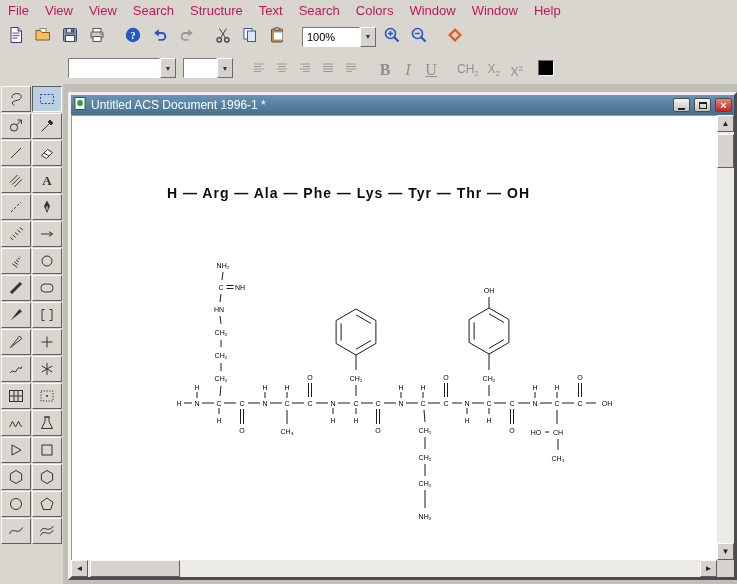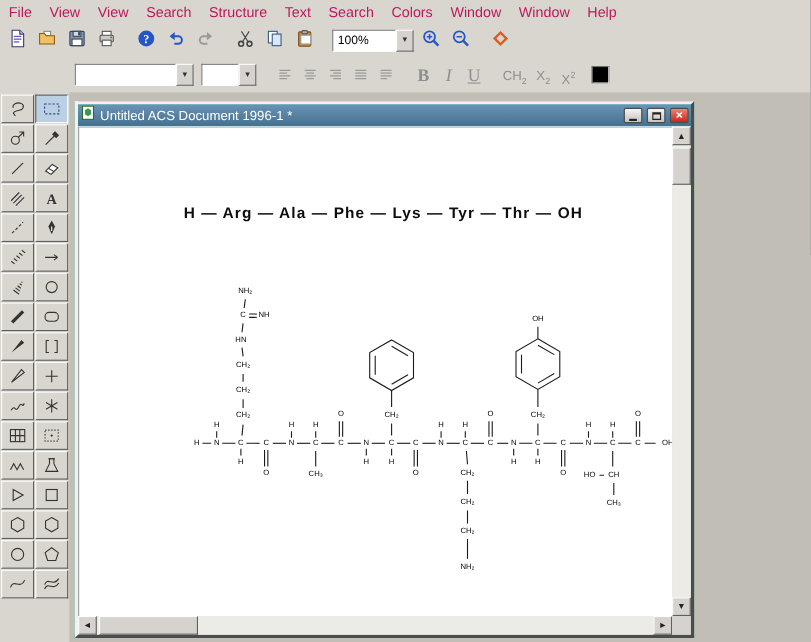--- a/index.html
+++ b/index.html
@@ -29,21 +29,21 @@
   .fmt-btn sub,.fmt-btn sup{font-size:8px;}
   .swatch{width:16px;height:16px;background:#000;border:1px solid;border-color:#6a6a6a #fdfdfd #fdfdfd #6a6a6a;margin-left:8px;}
 
   
   .palette{position:absolute;left:0;top:84px;width:63px;height:500px;background:#d9d6cf;display:grid;grid-template-columns:31px 31px;grid-auto-rows:27px;justify-content:start;overflow:hidden;padding:2px 0 0 1px;}
   .tool-btn{width:30px;height:26px;background:#d9d6cf;border:1px solid;border-color:#fdfdfd #5f5f5f #5f5f5f #fdfdfd;display:flex;align-items:center;justify-content:center;}
   .tool-btn.selected{background:#bcd0e4;border-color:#5f5f5f #fdfdfd #fdfdfd #5f5f5f;}
 
   
   .mdi{position:absolute;left:63px;top:84px;right:0;bottom:0;background:#c1beb6;}
-  .docwin{position:absolute;left:5px;top:8px;width:563px;height:488px;background:#14b8a6;border:3px solid;border-color:#f2f1ee #4c4c4c #4c4c4c #f2f1ee;}
+  .docwin{position:absolute;left:5px;top:8px;width:669px;height:488px;background:#ef4444;border:3px solid;border-color:#f2f1ee #4c4c4c #4c4c4c #f2f1ee;}
   .titlebar{height:20px;display:flex;align-items:center;gap:4px;padding:0 2px 0 3px;background:linear-gradient(180deg,#6a93b5,#44708f);}
   .title-text{flex:1;font-size:12px;color:#fff;white-space:nowrap;overflow:hidden;}
   .winbtn{width:17px;height:14px;border:1px solid #4c4c4c;border-radius:2px;background:linear-gradient(#f6f5f2,#c6c3bc);display:flex;align-items:center;justify-content:center;}
   .winbtn.close{background:linear-gradient(#ef8373,#c0291a);color:#fff;font-size:11px;font-weight:bold;line-height:1;}
   .mingl{width:7px;height:2px;background:#222;margin-top:7px;}
   .maxgl{width:8px;height:7px;border:1px solid #222;border-top-width:2px;}
 
   .doc-body{position:relative;height:calc(100% - 20px);background:#d6d3ce;}
   .canvas{position:absolute;left:0;top:0;right:17px;bottom:17px;background:#fff;box-shadow:inset 1px 1px 0 #9a9a9a;overflow:hidden;}
   .sequence{position:absolute;left:96px;top:70px;font-size:14px;font-weight:bold;letter-spacing:1px;color:#0d0d0d;white-space:nowrap;}

